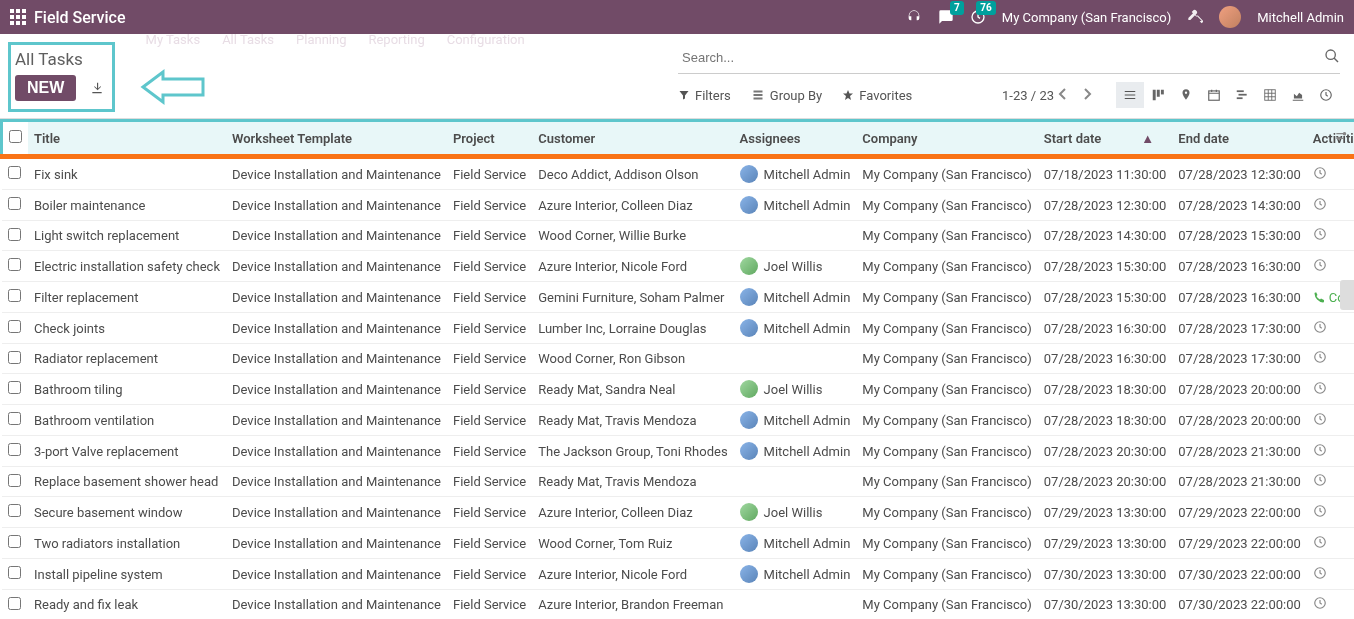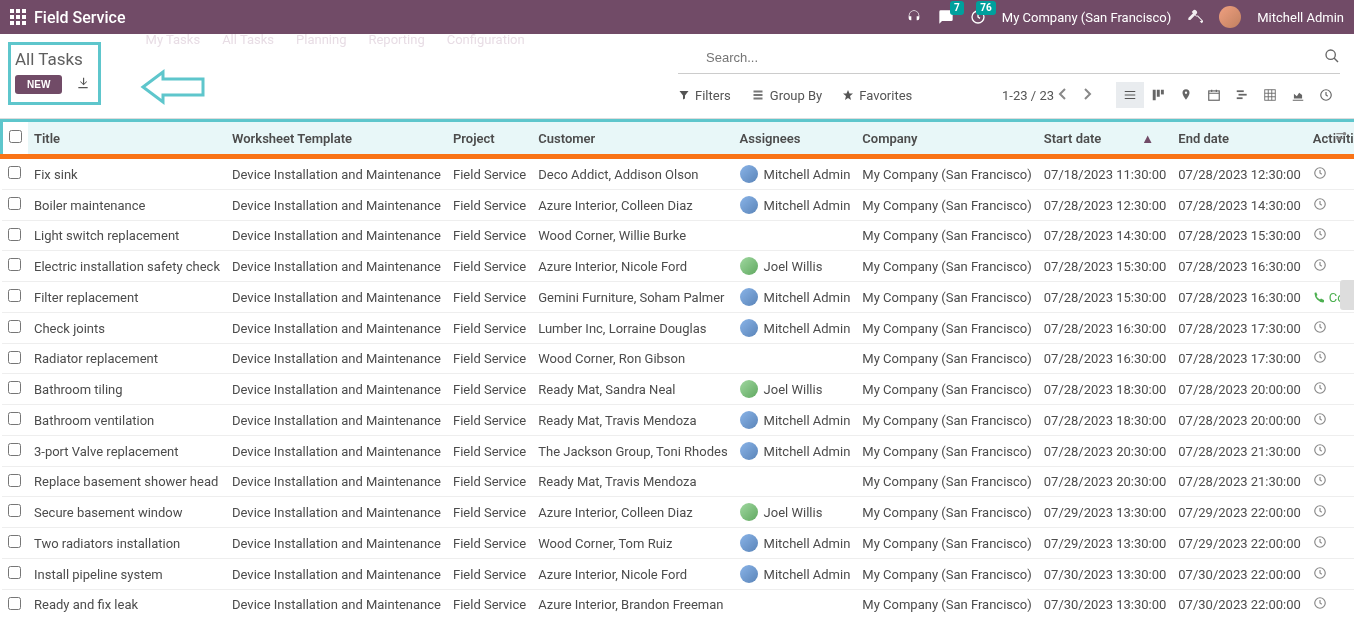--- a/index.html
+++ b/index.html
@@ -18,28 +18,28 @@
 .navbar .avatar { width: 22px; height: 22px; border-radius: 50%; background: linear-gradient(135deg, #f0a080, #c08060); }
 .navbar .username { font-size: 13px; }
 
 
 .control-panel { display: flex; padding: 8px 14px 0 8px; gap: 20px; border-bottom: 1px solid #ddd; }
 .cp-left { width: 650px; position: relative; }
 .cp-right { flex: 1; }
 
 .breadcrumb-area { border: 3px solid #5EC6CC; background: #fff; padding: 4px 8px 8px 4px; display: inline-block; }
 .breadcrumb-title { font-size: 17px; color: #5f5f5f; margin-bottom: 6px; }
-.new-btn { background: #714B67; color: #fff; border: none; padding: 4px 12px; font-size: 10px; font-weight: 600; cursor: pointer; border-radius: 3px; }
+.new-btn { background: #714B67; color: #fff; border: none; padding: 4px 12px; font-size: 16px; font-weight: 600; cursor: pointer; border-radius: 3px; }
 .download-icon { display: inline-block; margin-left: 10px; vertical-align: middle; cursor: pointer; color: #555; }
 
 .pointer-arrow { position: absolute; left: 130px; top: 25px; }
 .pointer-arrow svg { stroke: #5EC6CC; fill: #fff; }
 
 .search-row { border-bottom: 1px solid #ccc; padding: 6px 0; display: flex; align-items: center; }
-.search-input { border: none; outline: none; flex: 1; font-size: 13px; padding: 2px 4px; color: #888; margin-left: 24px; }
+.search-input { border: none; outline: none; flex: 1; font-size: 13px; padding: 2px 4px; color: #888; }
 .search-icon { color: #666; cursor: pointer; }
 
 .toolbar-row { display: flex; align-items: center; padding: 8px 0 10px 0; gap: 20px; }
 .filter-btn { display: flex; align-items: center; gap: 5px; cursor: pointer; color: #555; font-size: 13px; }
 .toolbar-spacer { flex: 1; }
 .pager { font-size: 13px; color: #555; display: flex; align-items: center; }
 .pager-arrows { display: flex; gap: 6px; }
 .pager-arrow { cursor: pointer; color: #888; padding: 2px 4px; }
 .view-switcher { display: flex; gap: 0; }
 .view-btn { width: 28px; height: 26px; display: flex; align-items: center; justify-content: center; cursor: pointer; color: #666; }

